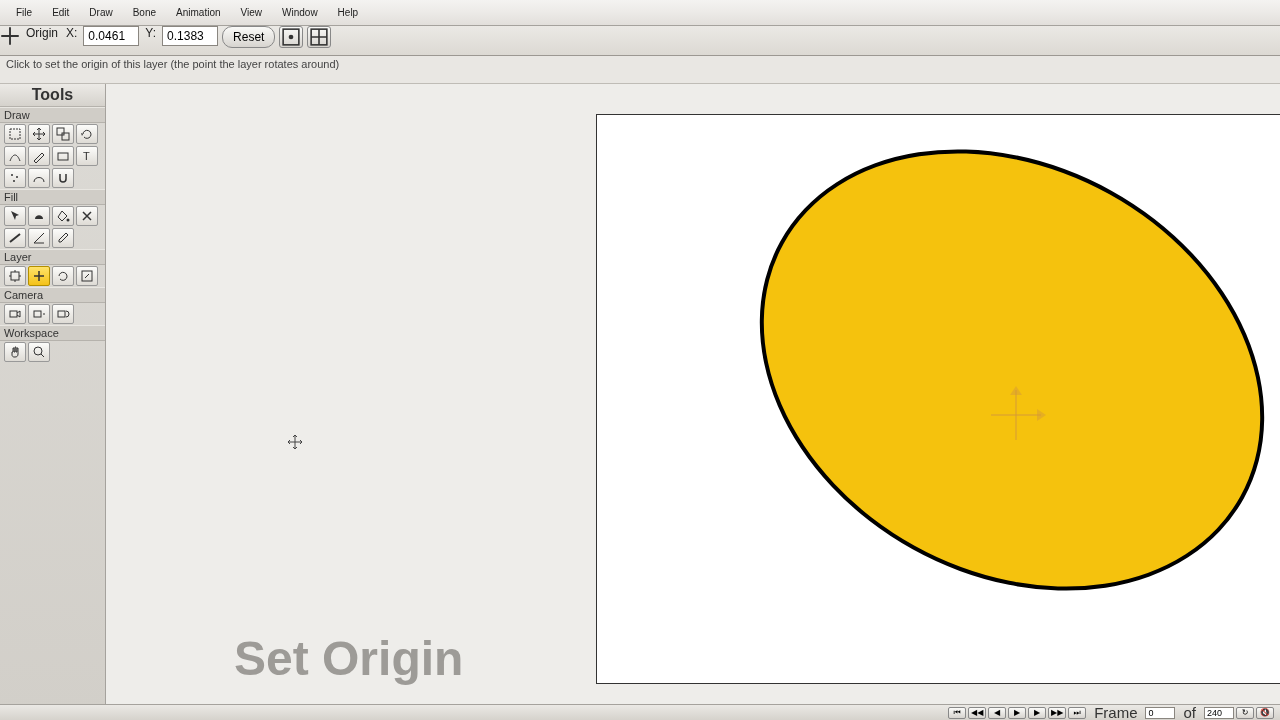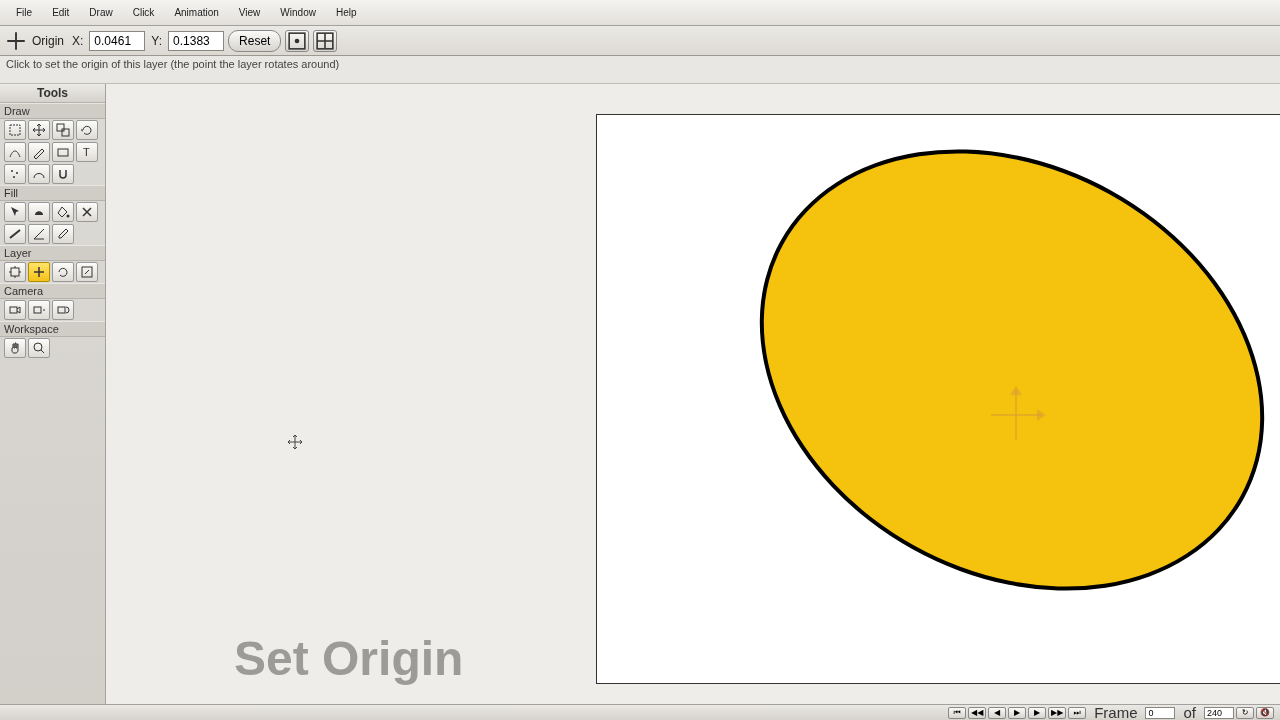--- a/index.html
+++ b/index.html
@@ -13,22 +13,22 @@
   align-items: center;
   padding: 0 6px;
 }
 .menubar span { font-size: 10px; padding: 3px 10px; cursor: default; color: #222; }
 
 .optionsbar {
   background: linear-gradient(to bottom, #ebe9e5 0%, #dcd9d3 100%);
   border-bottom: 1px solid #9c9892;
   height: 30px;
   display: flex;
-  align-items: center;
-  padding: 0 6px;
+  align-items: flex-start;
+  padding: 0 0;
   gap: 4px;
 }
 .opt-icon {
   width: 20px; height: 20px;
   display: inline-flex; align-items: center; justify-content: center;
   font-size: 14px; color: #333;
 }
 .opt-label { font-size: 12px; color: #222; margin: 0 2px; }
 .opt-input {
   width: 56px; height: 20px;
@@ -72,21 +72,21 @@
 
 .tools {
   width: 106px;
   background: linear-gradient(to bottom, #dcdad5 0%, #d2cfc9 100%);
   border-right: 1px solid #a5a29d;
   display: flex;
   flex-direction: column;
 }
 .tools-title {
   text-align: center;
-  font-size: 12px;
+  font-size: 16px;
   padding: 2px 0;
   background: linear-gradient(to bottom, #eceae6, #d5d2cc);
   border-bottom: 1px solid #b5b2ac;
   font-weight: bold;
   color: #333;
 }
 .group-label {
   font-size: 11px;
   color: #333;
   padding: 1px 4px;
@@ -218,21 +218,21 @@
   padding: 0 2px;
 }
 </style>
 </head>
 <body>
 
 <div class="menubar">
   <span>File</span>
   <span>Edit</span>
   <span>Draw</span>
-  <span>Click</span>
+  <span>Bone</span>
   <span>Animation</span>
   <span>View</span>
   <span>Window</span>
   <span>Help</span>
 </div>
 
 <div class="optionsbar">
   <span class="opt-icon">
     <svg viewBox="0 0 16 16">
         <path d="M8 1v14M1 8h14" stroke="#333" stroke-width="1.5"></path>

